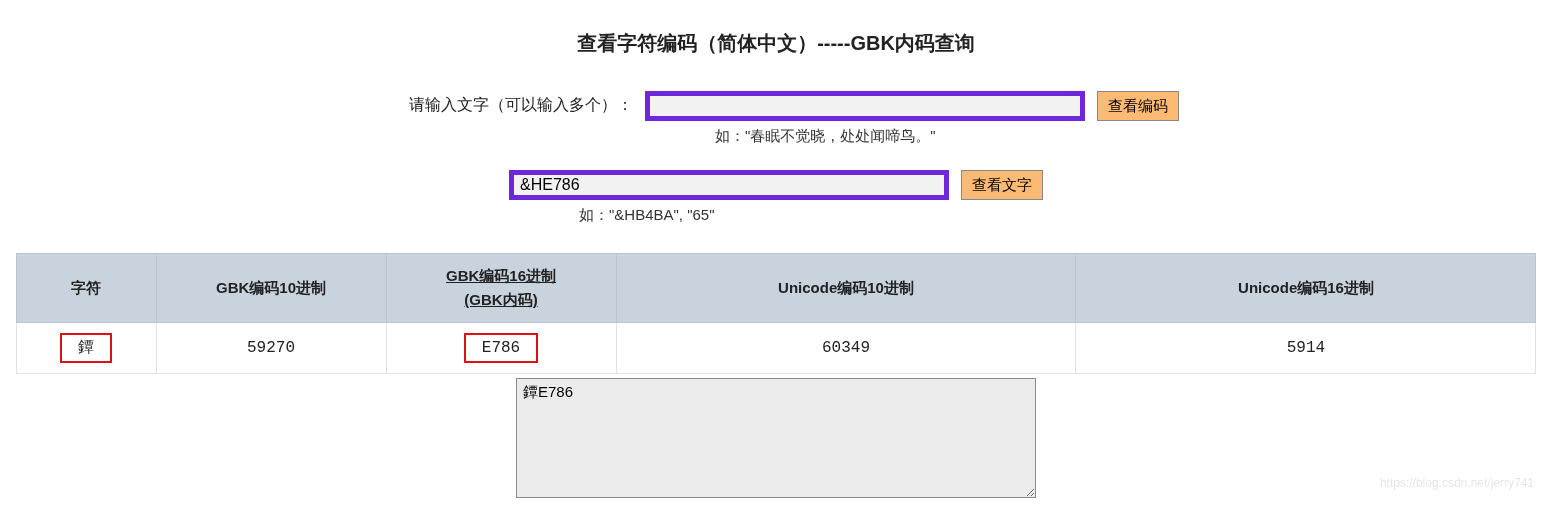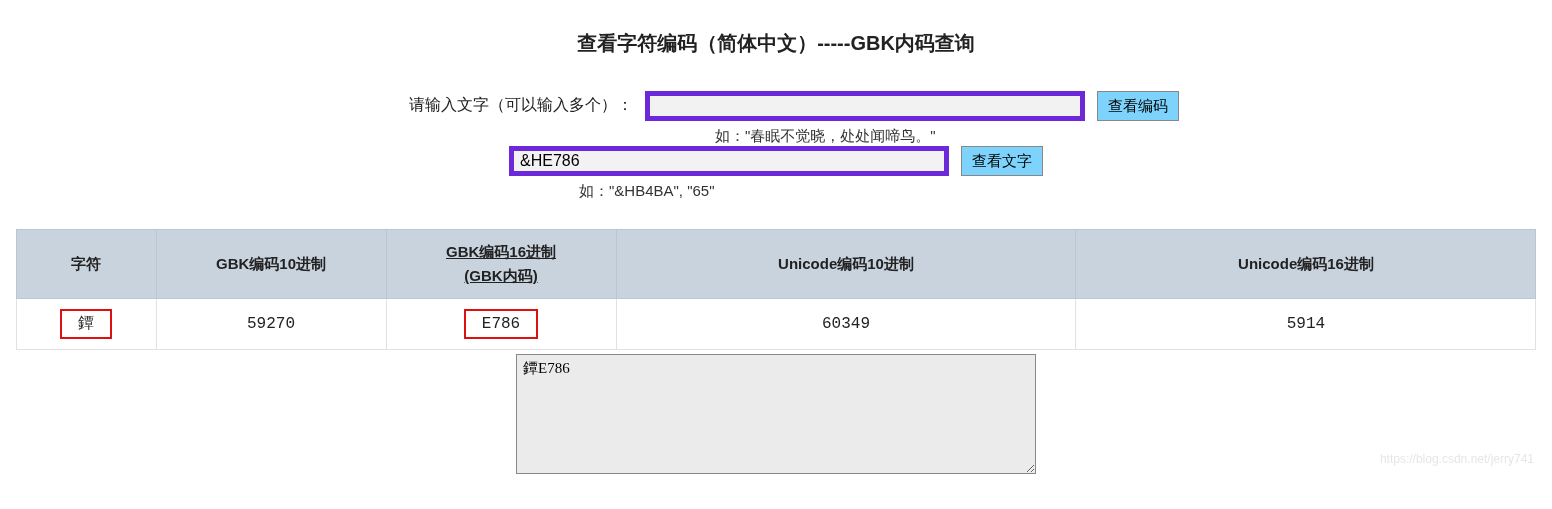--- a/index.html
+++ b/index.html
@@ -15,20 +15,21 @@
     .title {
       text-align: center;
       font-weight: bold;
       font-size: 20px;
       margin-bottom: 34px;
     }
     .form-area {
       display: flex;
       flex-direction: column;
       align-items: center;
+      gap: 24px;
       margin-bottom: 28px;
     }
     .form-row {
       display: flex;
       align-items: flex-start;
       gap: 12px;
     }
     .form-label {
       width: 260px;
       text-align: right;
@@ -48,21 +49,21 @@
     .hint {
       margin-top: 6px;
       padding-left: 70px;
       font-size: 15px;
       color: #333;
     }
     .btn {
       height: 30px;
       padding: 0 10px;
       border: 1px solid #888;
-      background: #7dd3fc;
+      background: #fdba74;
       font-size: 15px;
       font-family: Liberation Mono, monospace;
       cursor: pointer;
     }
 
     .result-table {
       width: 98%;
       margin: 4px auto;
       border-collapse: collapse;
       border: 1px solid #dcdcdc;
@@ -98,21 +99,21 @@
 
     .output-area {
       width: 520px;
       height: 120px;
       display: block;
       margin: 0 auto;
       border: 1px solid #888;
       background: #ebebeb;
       padding: 4px 6px;
       font-size: 15px;
-      font-family: Liberation Serif, serif;
+      font-family: Liberation Sans, sans-serif;
       resize: both;
       overflow: auto;
     }
 
     .watermark {
       position: absolute;
       right: 18px;
       bottom: 8px;
       color: #e6e6e6;
       font-size: 12px;

